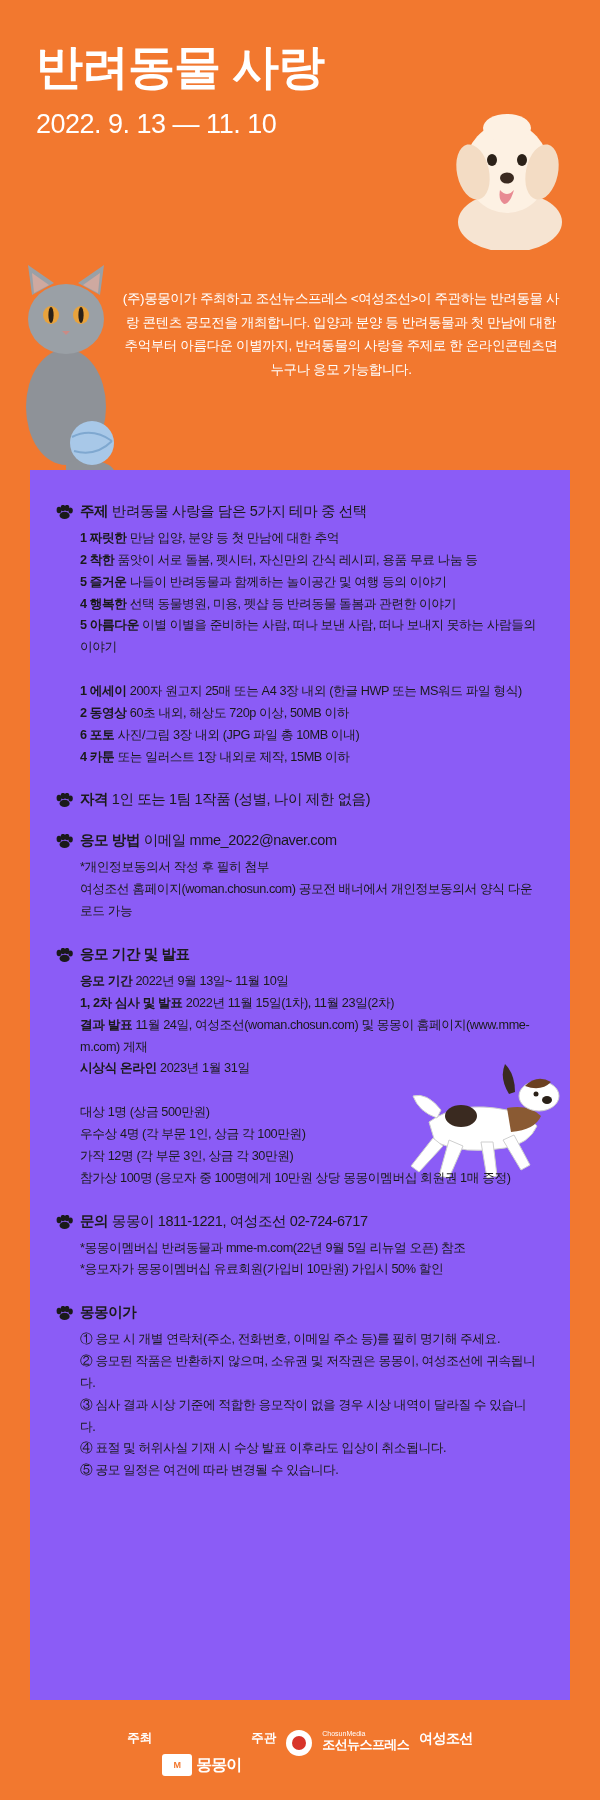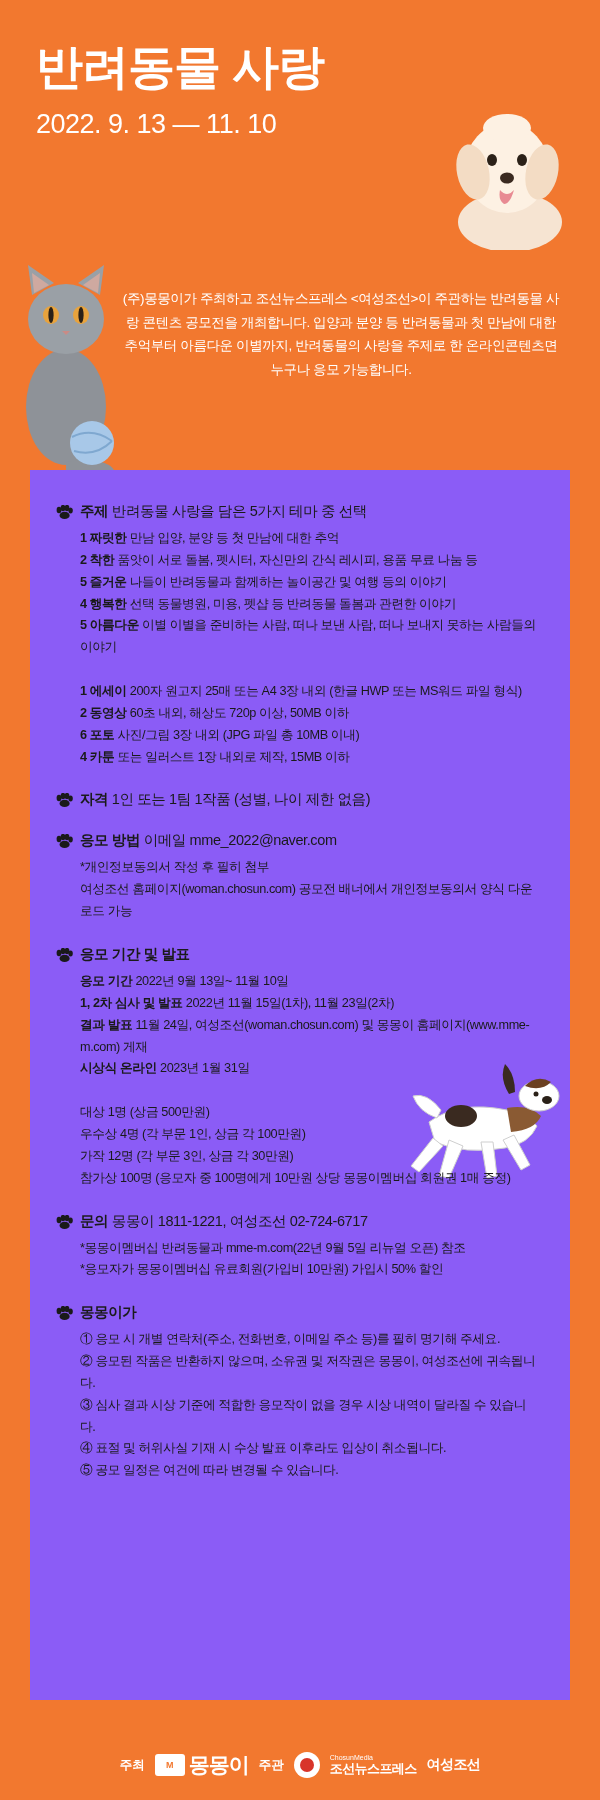--- a/index.html
+++ b/index.html
@@ -112,34 +112,33 @@
 
   
   .footer {
     position: absolute;
     left: 0;
     bottom: 0;
     width: 600px;
     height: 70px;
     background: #f2782f;
     display: flex;
-    align-items: center;
     justify-content: center;
     gap: 10px;
   }
   .f-label { color: #ffffff; font-size: 12.5px; font-weight: bold; }
   .logo-mong {
     display: flex; align-items: center; gap: 4px;
   }
   .logo-badge {
     width: 30px; height: 22px; background: #ffffff; border-radius: 3px;
     display: flex; align-items: center; justify-content: center;
     font-size: 9px; color: #f2782f; font-weight: bold;
   }
-  .logo-text { color: #ffffff; font-size: 21px; font-weight: bold; letter-spacing: -1px; }
+  .logo-text { color: #ffffff; font-size: 16px; font-weight: bold; letter-spacing: -1px; }
   .chosun-mark {
     width: 26px; height: 26px; border-radius: 50%;
     background: #ffffff;
     display: flex; align-items: center; justify-content: center;
   }
   .chosun-inner { width: 14px; height: 14px; border-radius: 50%; background: #d8342a; }
   .chosun-text { display: flex; flex-direction: column; line-height: 1.1; }
   .chosun-small { color: #ffffff; font-size: 7px; }
   .chosun-big { color: #ffffff; font-size: 13px; font-weight: bold; letter-spacing: -0.6px; }
   .wchosun { color: #ffffff; font-size: 14px; font-weight: bold; letter-spacing: -0.6px; }

